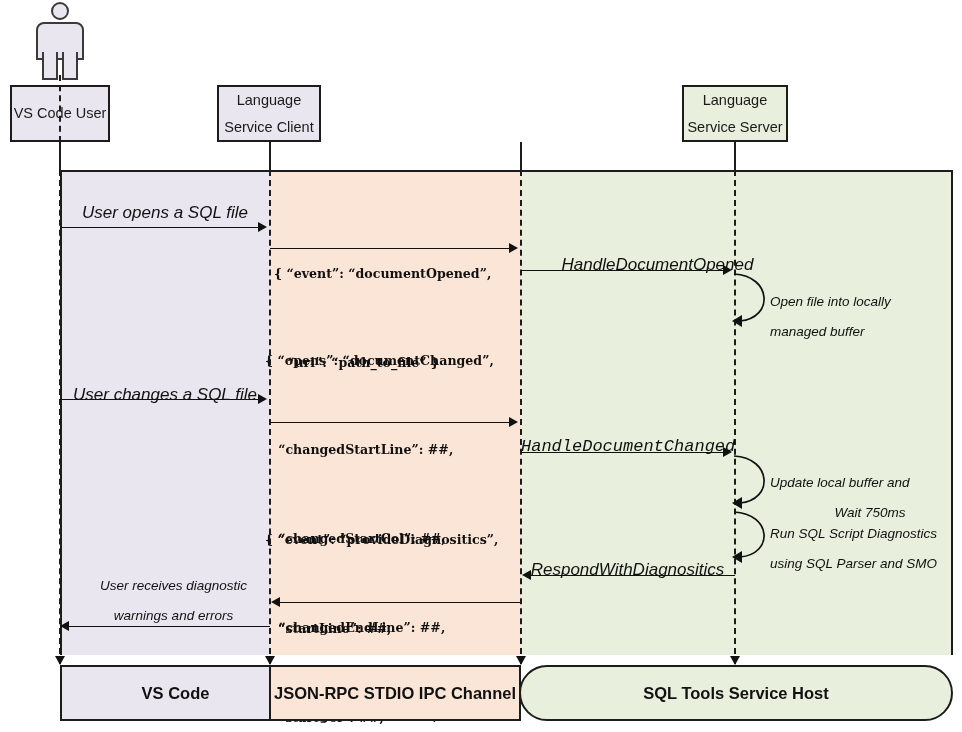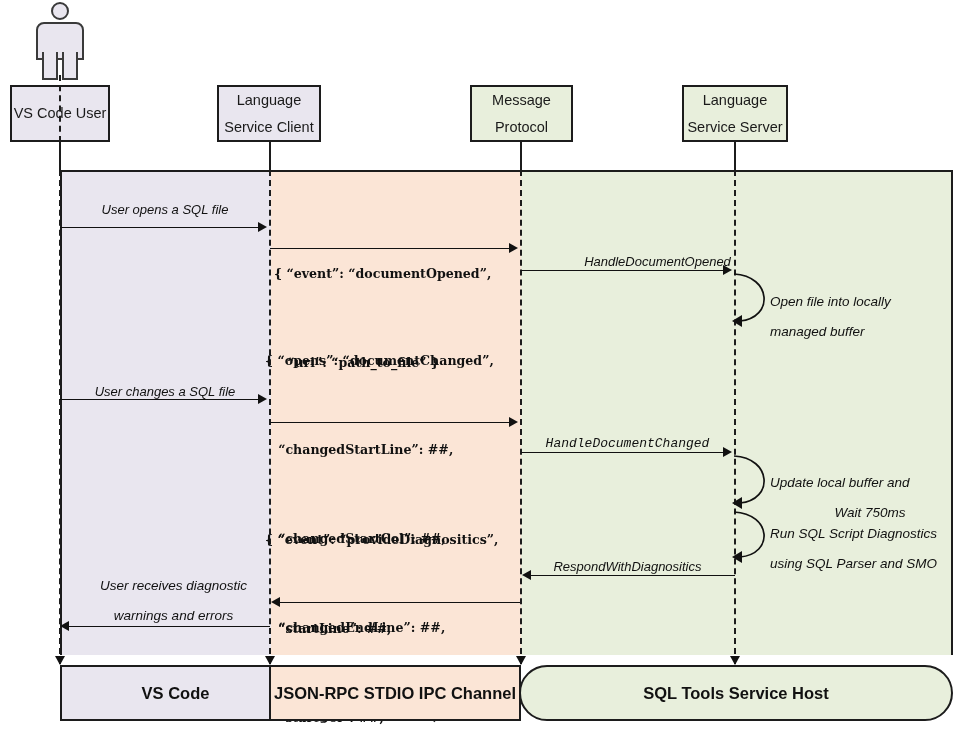--- a/index.html
+++ b/index.html
@@ -29,21 +29,21 @@
   .lifeline{position:absolute;width:0;border-left:2px dashed #1c1c1c;}
   .lifeline-solid{position:absolute;width:0;border-left:2px solid #1c1c1c;}
 
   
   .arrow{position:absolute;height:0;border-top:1.6px solid #111;}
   .ahead-r{position:absolute;width:0;height:0;border-top:5px solid transparent;border-bottom:5px solid transparent;border-left:9px solid #111;}
   .ahead-l{position:absolute;width:0;height:0;border-top:5px solid transparent;border-bottom:5px solid transparent;border-right:9px solid #111;}
   .ahead-d{position:absolute;width:0;height:0;border-left:5px solid transparent;border-right:5px solid transparent;border-top:9px solid #111;}
 
   
-  .lbl{position:absolute;font-style:italic;font-size:13px;line-height:1.55;color:#111;text-align:center;white-space:nowrap;}
+  .lbl{position:absolute;font-style:italic;font-size:17px;line-height:1.55;color:#111;text-align:center;white-space:nowrap;}
   .lbl-ml{position:absolute;font-style:italic;font-size:13.5px;line-height:2.25;color:#111;text-align:center;}
 
   
   .json{position:absolute;font-family:"DejaVu Serif",serif;font-weight:700;font-size:12.6px;line-height:2.35;color:#111;white-space:pre;}
 
   
   .loop{position:absolute;}
 
   
   .foot{position:absolute;box-sizing:border-box;border:2px solid #1c1c1c;display:flex;align-items:center;justify-content:center;
@@ -70,24 +70,20 @@
 
   <div class="pbox lav" style="left:10px;top:85px;width:100px;height:57px;">
     <span>VS Code User</span>
   </div>
 
   <div class="pbox lav" style="left:217px;top:85px;width:104px;height:57px;">
     <span>Language</span>
     <span>Service Client</span>
   </div>
 
-  <div class="pbox grn" style="left:470px;top:85px;width:103px;height:57px;">
-    <span>Message</span>
-    <span>Protocol</span>
-  </div>
 
   <div class="pbox grn" style="left:682px;top:85px;width:106px;height:57px;">
     <span>Language</span>
     <span>Service Server</span>
   </div>
 
   <div class="lifeline-solid" style="left:59px;top:142px;height:28px;"></div>
   <div class="lifeline-solid" style="left:269px;top:142px;height:28px;"></div>
   <div class="lifeline-solid" style="left:520px;top:142px;height:28px;"></div>
   <div class="lifeline-solid" style="left:734px;top:142px;height:28px;"></div>

